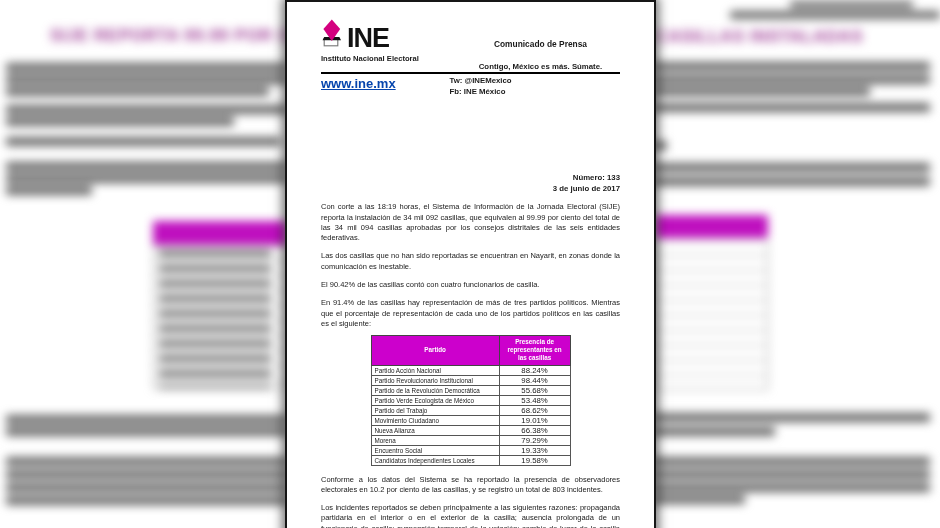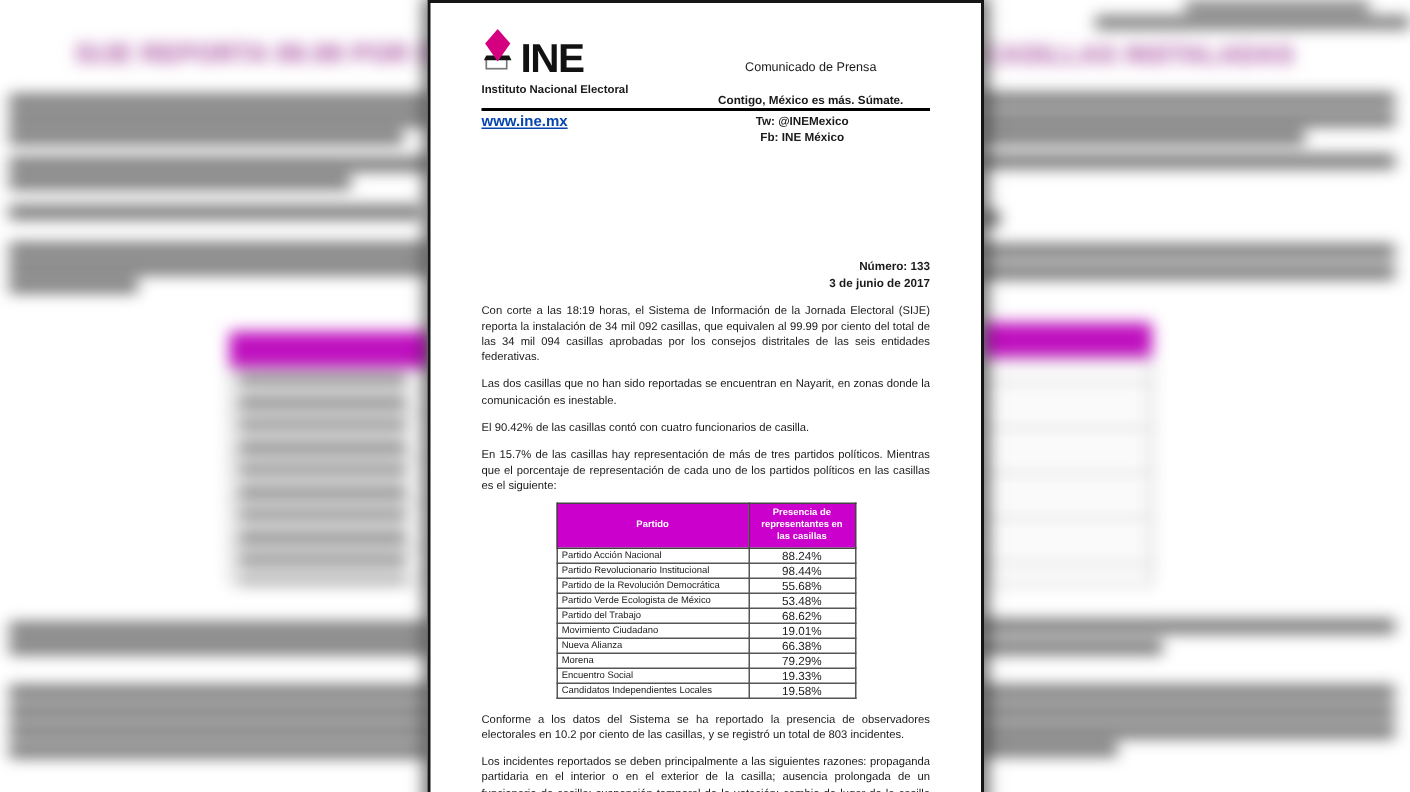--- a/index.html
+++ b/index.html
@@ -32,26 +32,26 @@
   
   .doc { position:absolute; left:285px; top:0; width:371px; height:545px;
          background:#fff; border:2px solid #161616; box-shadow:0 0 10px 3px rgba(0,0,0,.55);
          padding:16px 34px 8px; color:#1a1a1a; }
   .doc-header { display:flex; justify-content:space-between; align-items:flex-start;gap:28px; }
   .logo-col { width:120px; }
   .logo-row { display:flex; align-items:flex-end; gap:2px; }
   .logo-acronym { font-size:27px; font-weight:800; letter-spacing:-1px; color:#121212; line-height:.95; }
   .logo-subtitle { font-size:7.6px; font-weight:bold; margin-top:2px; white-space:nowrap; }
   .press-col { width:57%; text-align:center; padding-top:21px; }
-  .press-label { font-size:8.4px; font-weight:normal; }
+  .press-label { font-size:8.4px; font-weight:bold; }
   .slogan { font-size:7.8px; font-weight:bold; margin-top:13px; white-space:nowrap; }
   .rule { border-top:2px solid #000; margin-top:1px; }
   .under-rule { display:flex; justify-content:space-between; margin-top:2px; }
-  .website { font-size:10px; font-weight:bold; color:#0645ad; text-decoration:underline; cursor:pointer; }
-  .social { width:57%; text-align:center; font-size:7.8px; font-weight:bold; line-height:1.4; }
+  .website { font-size:13px; font-weight:bold; color:#0645ad; text-decoration:underline; cursor:pointer; }
+  .social { width:57%; text-align:left; font-size:7.8px; font-weight:bold; line-height:1.4; }
   .meta { margin-top:74px; text-align:right; font-size:7.8px; font-weight:bold; line-height:1.45; }
   .doc-title { margin-top:7px; text-align:center; font-size:8.8px; font-weight:bold; letter-spacing:.1px; }
   .para { margin-top:8px; font-size:7.5px; line-height:1.37; text-align:justify; }
   table.party { width:200px; margin:6px auto 0; border-collapse:collapse; }
   table.party th { background:#cc00cc; color:#fff; font-size:6.3px; font-weight:bold;
                    border:1px solid #444; padding:2px 3px; line-height:1.3; text-align:center; }
   table.party td { border:1px solid #555; font-size:6.3px; padding:1px 3px; height:8px; }
   table.party td.pct { font-size:7.8px; text-align:center; padding:0 2px; }
   col.c-party { width:129px; } col.c-pct { width:71px; }
   .closing { margin-top:9px; }
@@ -141,21 +141,21 @@
 
     <div class="meta">
       <div>Número: 133</div>
       <div>3 de junio de 2017</div>
     </div>
 
 
     <p class="para">Con corte a las 18:19 horas, el Sistema de Información de la Jornada Electoral (SIJE) reporta la instalación de 34 mil 092 casillas, que equivalen al 99.99 por ciento del total de las 34 mil 094 casillas aprobadas por los consejos distritales de las seis entidades federativas.</p>
     <p class="para">Las dos casillas que no han sido reportadas se encuentran en Nayarit, en zonas donde la comunicación es inestable.</p>
     <p class="para">El 90.42% de las casillas contó con cuatro funcionarios de casilla.</p>
-    <p class="para">En 15.7% de las casillas hay representación de más de tres partidos políticos. Mientras que el porcentaje de representación de cada uno de los partidos políticos en las casillas es el siguiente:</p>
+    <p class="para">En 91.4% de las casillas hay representación de más de tres partidos políticos. Mientras que el porcentaje de representación de cada uno de los partidos políticos en las casillas es el siguiente:</p>
 
     <table class="party">
       <colgroup>
           <col class="c-party">
           <col class="c-pct">
         </colgroup>
       <thead>
         <tr>
           <th>Partido</th>
           <th>Presencia de representantes en las casillas</th>

